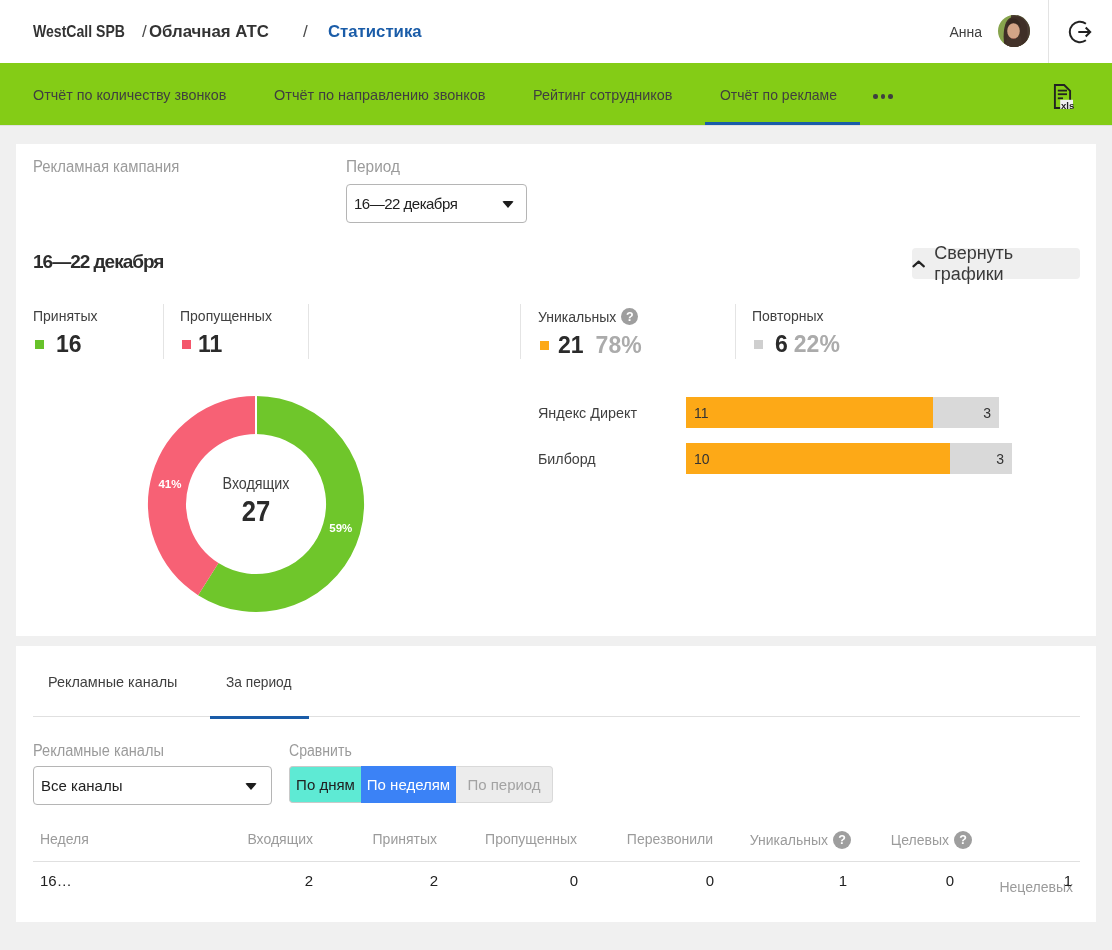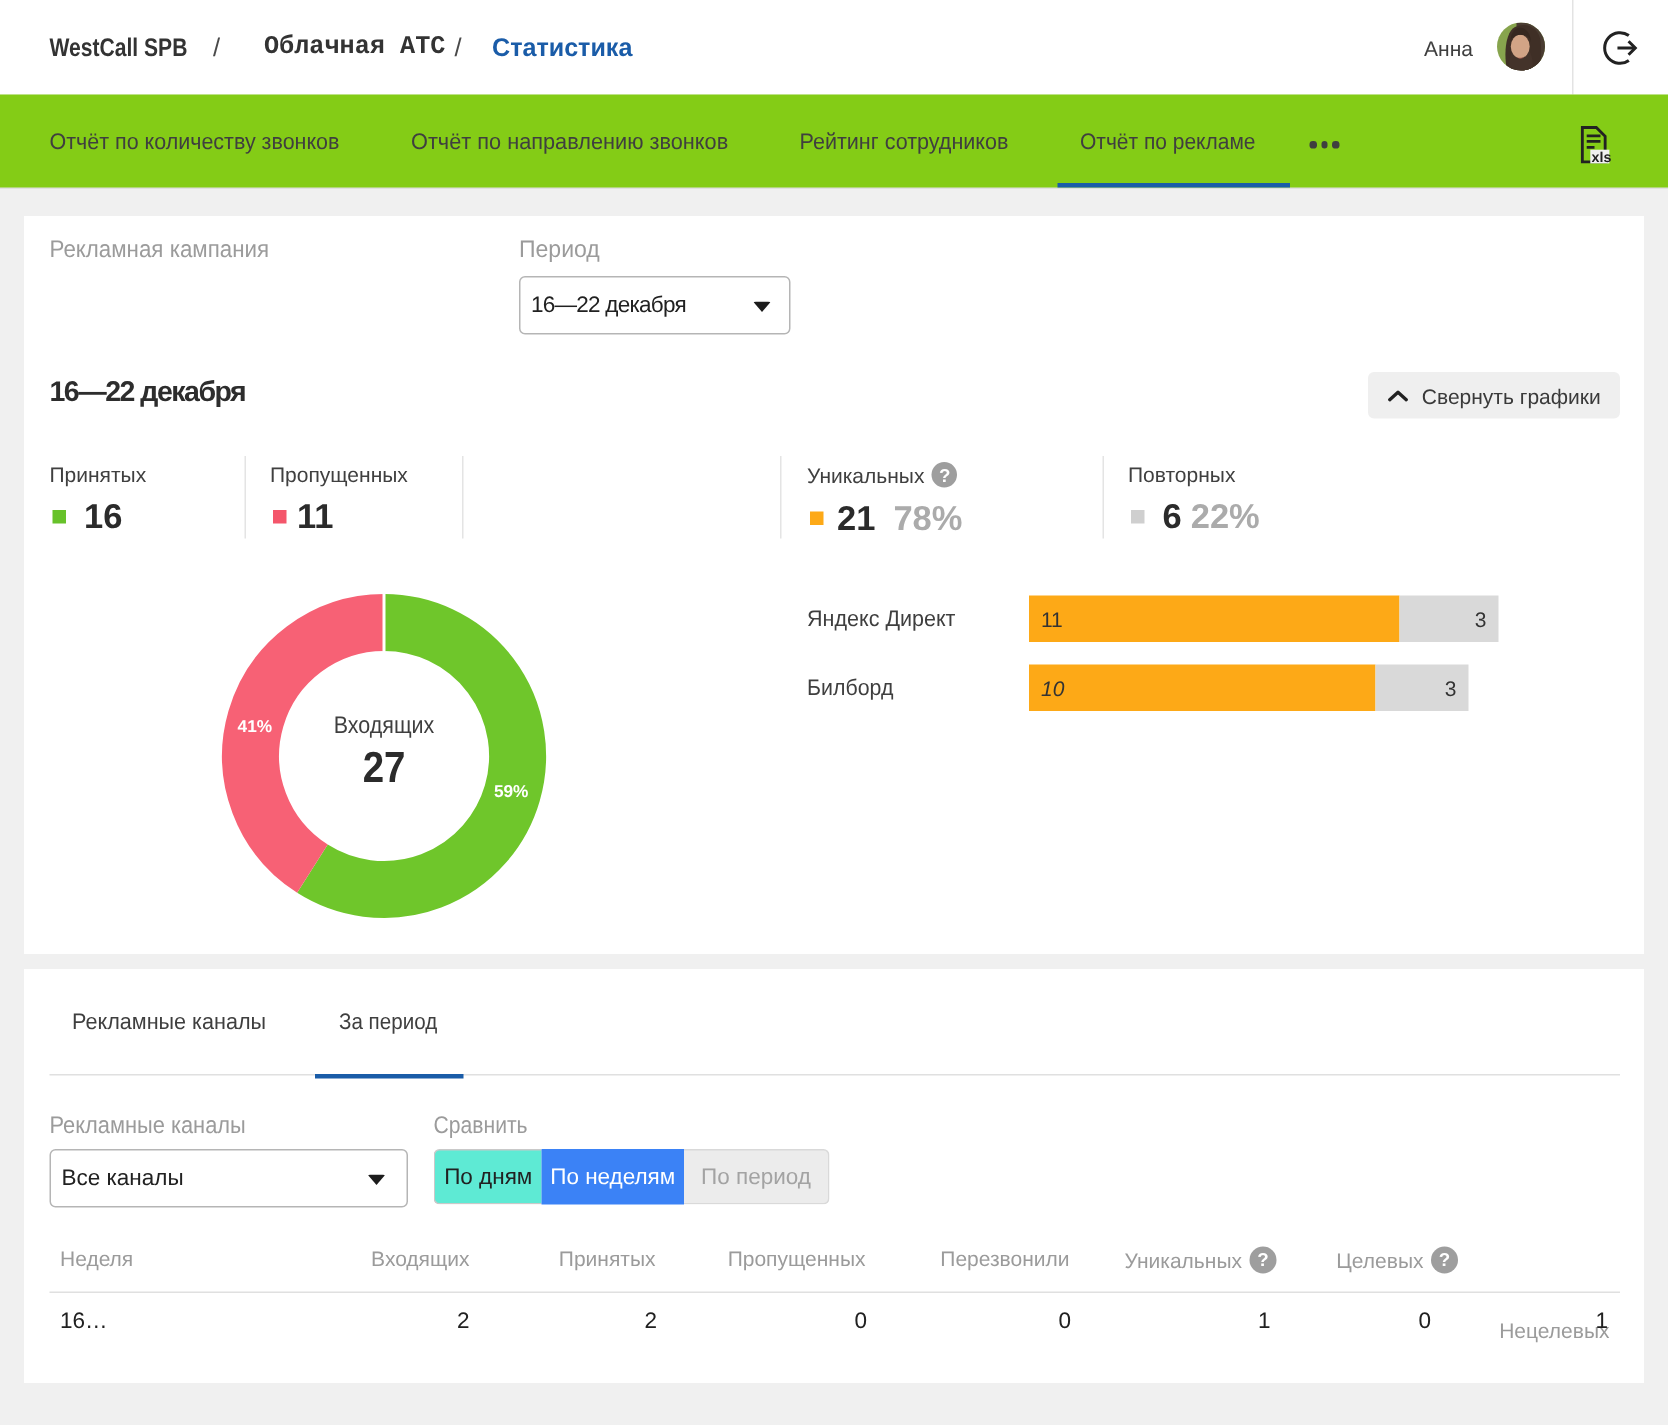--- a/index.html
+++ b/index.html
@@ -19,21 +19,21 @@
 .dots { position:absolute; left:873px; top:31px; display:flex; gap:3px; }
 .dots i { width:4.5px; height:4.5px; border-radius:50%; background:#3f3f3f; }
 
 .card { position:absolute; left:16px; width:1080px; background:#fff; border-radius:0; }
 .card1 { top:144px; height:492px; }
 .card2 { top:646px; height:276px; }
 .lbl { position:absolute; font-size:16px; color:#9b9b9b; line-height:19px; transform-origin:0 50%; }
 .sel { position:absolute; height:39px; background:#fff; border:1px solid #b5b5b5; border-radius:4px; font-size:15px; color:#212121; display:flex; align-items:center; padding-left:7px; }
 .caret { position:absolute; right:12px; top:16px; width:0; height:0; border-left:6px solid transparent; border-right:6px solid transparent; border-top:7px solid #1c1c1c; border-radius:2px; }
 .h2 { position:absolute; font-size:19px; font-weight:bold; color:#2d2d2d; line-height:23px; letter-spacing:-1px; }
-.btn { position:absolute; left:896px; top:104px; width:168px; height:31px; background:#efefef; border-radius:4px; display:flex; align-items:center; justify-content:center; gap:9px; font-size:14px; color:#3a3a3a; }
+.btn { position:absolute; left:896px; top:104px; width:168px; height:31px; background:#efefef; border-radius:4px; display:flex; align-items:center; justify-content:center; gap:9px; font-size:18px; color:#3a3a3a; }
 
 .stat { position:absolute; top:164px; }
 .stat .sl2 { font-size:14px; color:#404040; line-height:16px; display:flex; align-items:center; gap:5px; }
 .stat .vrow { margin-top:8px; display:flex; align-items:center; }
 .sq { width:9px; height:9px; display:inline-block; }
 .num { font-size:23px; font-weight:bold; color:#2b2b2b; line-height:24px; }
 .pct { font-size:23px; font-weight:bold; color:#ababab; line-height:24px; }
 .vdiv { position:absolute; top:160px; width:1px; height:55px; background:#e4e4e4; }
 .qm { width:17px; height:17px; border-radius:50%; background:#9e9e9e; color:#fff; font-size:12.5px; font-weight:bold; display:inline-flex; align-items:center; justify-content:center; }
 
@@ -56,21 +56,21 @@
 .th { position:absolute; top:185px; font-size:14px; color:#9b9b9b; line-height:16px; }
 .td { position:absolute; top:227px; font-size:15px; color:#212121; line-height:16px; }
 .thb { position:absolute; left:17px; top:215px; width:1047px; height:1px; background:#e0e0e0; }
 .thflex { display:flex; align-items:center; gap:5px; }
 </style>
 </head>
 <body>
 <div class="hdr">
   <div class="crumb" style="left:33px; transform:scaleX(0.827);">WestCall SPB</div>
   <div class="crumb" style="left:142px;font-weight:normal;color:#4a4a4a;">/</div>
-  <div class="crumb" style="left:176px; transform:scaleX(0.988);font-family:Liberation Mono, monospace;">Облачная АТС</div>
+  <div class="crumb" style="left:149px; transform:scaleX(0.988);">Облачная АТС</div>
   <div class="crumb" style="left:303px;font-weight:normal;color:#4a4a4a;">/</div>
   <div class="crumb blue" style="left:328px; transform:scaleX(0.985);">Статистика</div>
   <div class="uname">Анна</div>
   <svg class="abs" style="left:998px;top:15px;" width="32" height="32" viewBox="0 0 32 32">
     <defs>
         <clipPath id="avc">
           <circle cx="16" cy="16" r="16"></circle>
         </clipPath>
       </defs>
     <g clip-path="url(#avc)">
@@ -169,21 +169,21 @@
     <text x="110" y="127" font-size="29" font-weight="bold" fill="#2b2b2b" text-anchor="middle" textLength="28.5" lengthAdjust="spacingAndGlyphs">27</text>
   </svg>
 
   <div class="blab" style="left:522px;top:253px; transform:scaleX(0.957);">Яндекс Директ</div>
   <div class="brow" style="left:670px;top:253px;">
     <div class="bseg bor" style="width:247px;">11</div>
     <div class="bseg bgr" style="width:66px;">3</div>
   </div>
   <div class="blab" style="left:522px;top:299px; transform:scaleX(0.95);">Билборд</div>
   <div class="brow" style="left:670px;top:299px;">
-    <div class="bseg bor" style="width:231px;font-style:italic;">10</div>
+    <div class="bseg bor" style="width:264px;">10</div>
     <div class="bseg bgr" style="width:62px;">3</div>
   </div>
 </div>
 
 <div class="card card2">
   <div class="t2strip"></div>
   <div class="t2" style="left:32px; transform:scaleX(0.96);">Рекламные каналы</div>
   <div class="t2" style="left:210px; transform:scaleX(0.915);">За период</div>
   <div class="underline2"></div>
 

